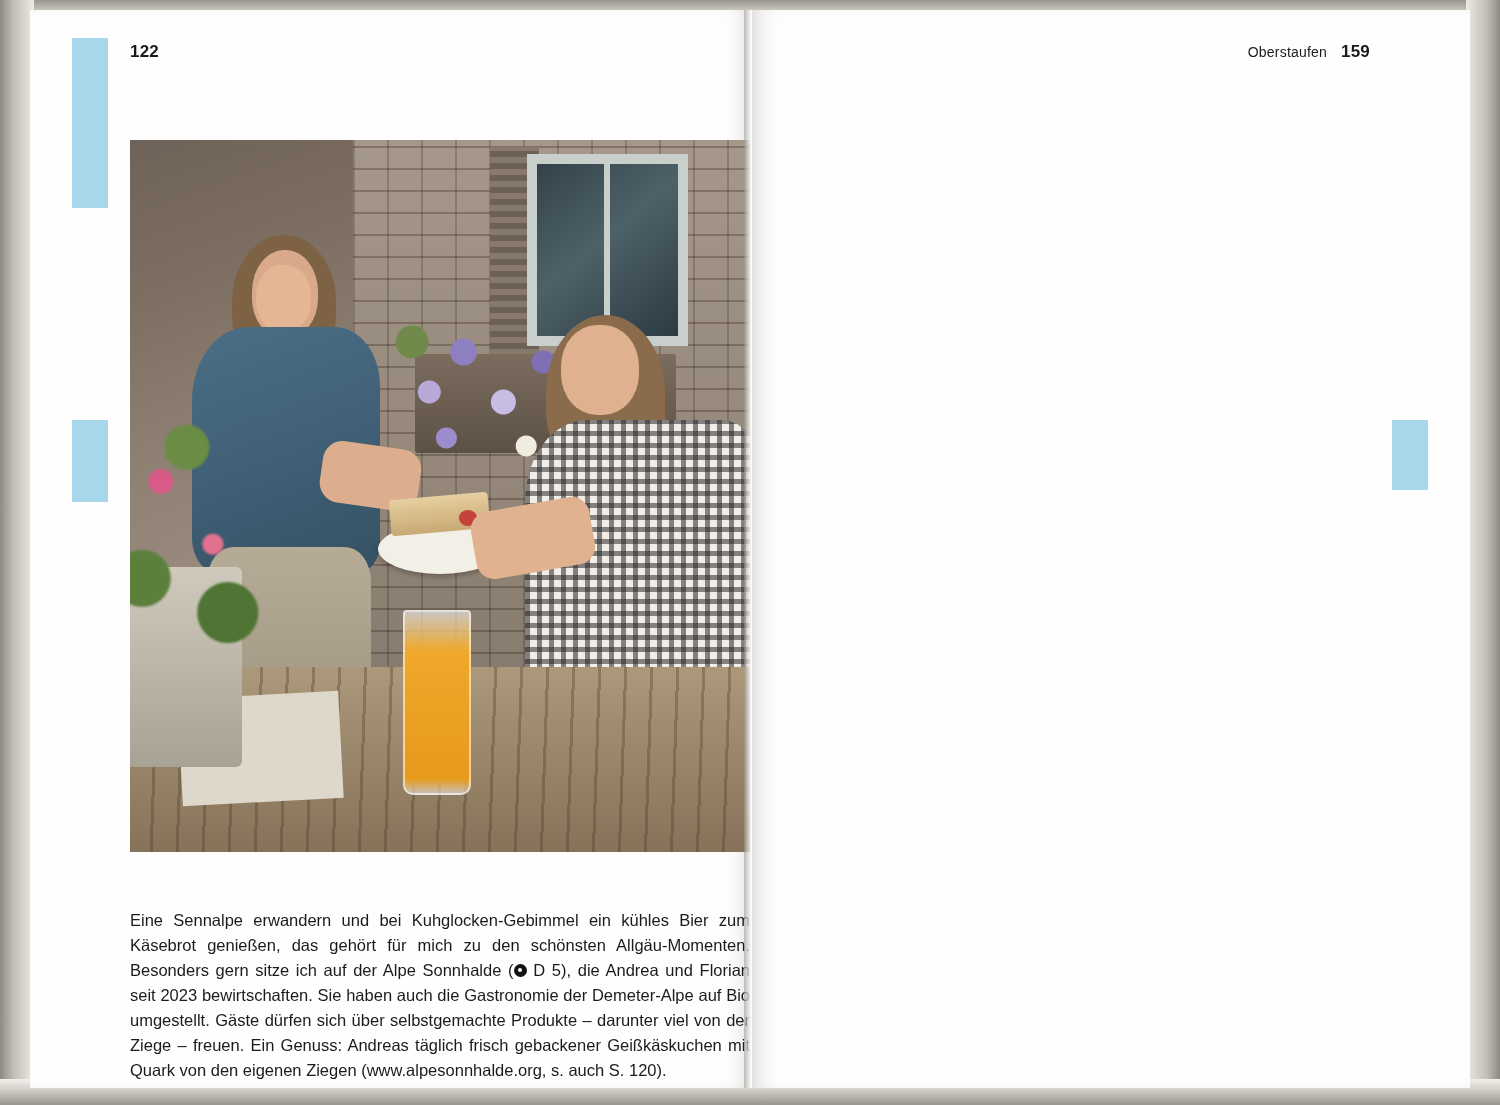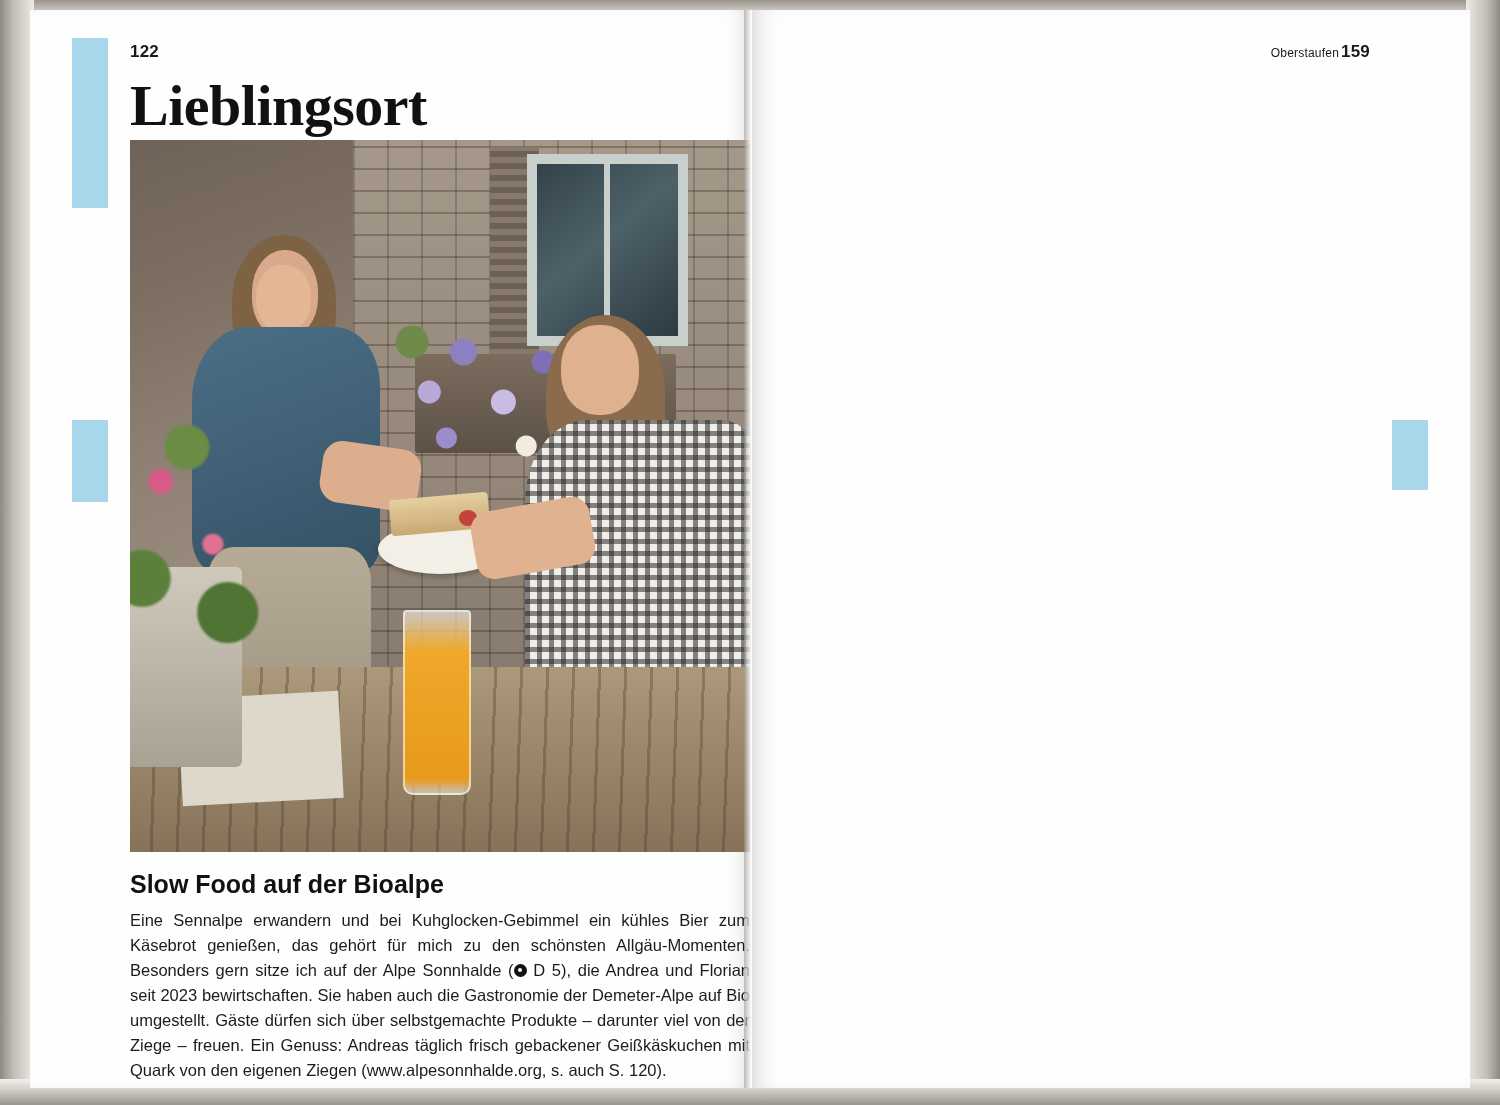--- a/index.html
+++ b/index.html
@@ -77,22 +77,22 @@
     position: absolute;
     font-size: 17px;
     font-weight: bold;
     color: #1a1a1a;
     letter-spacing: 0.2px;
   }
   .folio-left { left: 100px; top: 32px; }
   .folio-right { right: 100px; top: 32px; }
   .folio-right .chapter {
     font-weight: normal;
-    margin-right: 2px;
-    font-size: 12px;
+    margin-right: 14px;
+    font-size: 14px;
   }
 
   
   .lieblingsort-title {
     position: absolute;
     left: 100px;
     top: 62px;
     font-family: "Liberation Serif", serif;
     font-weight: bold;
     font-size: 58px;
@@ -295,21 +295,20 @@
   <div class="edge-right"></div>
   <div class="edge-bottom"></div>
 
   <div class="page page-left">
 
     <div class="tab tab-left-1"></div>
     <div class="tab tab-left-2"></div>
 
     <div class="folio folio-left">122</div>
 
-    <div class="lieblingsort-title">Lieblingsort</div>
 
     <div class="photo">
       <div class="sky"></div>
       <div class="shingles"></div>
       <div class="shutter"></div>
       <div class="window"></div>
       <div class="flowerbox"></div>
       <div class="flowers"></div>
       <div class="woman-left">
         <div class="hair"></div>
@@ -328,21 +327,20 @@
         <div class="blouse"></div>
         <div class="arm"></div>
       </div>
       <div class="table"></div>
       <div class="napkin"></div>
       <div class="glass"></div>
       <div class="pot"></div>
       <div class="greenery"></div>
     </div>
 
-    <div class="left-heading">Slow Food auf der Bioalpe</div>
 
     <div class="left-body">
       <span>Eine Sennalpe erwandern und bei Kuhglocken-Gebimmel ein kühles Bier zum Käsebrot genießen, das gehört für mich zu den schönsten Allgäu-Momenten. Besonders gern sitze ich auf der </span><b>Alpe Sonnhalde (</b><span class="pin"></span><b> D 5)</b><span>, die Andrea und Florian seit 2023 bewirtschaften. Sie haben auch die Gastronomie der Demeter-Alpe auf Bio umgestellt. Gäste dürfen sich über selbstgemachte Produkte – darunter viel von der Ziege – freuen. Ein Genuss: Andreas täglich frisch gebackener Geißkäskuchen mit Quark von den eigenen Ziegen (www.alpesonnhalde.org, s. auch S. 120).</span>
     </div>
   </div>
 
   <div class="gutter"></div>
 
   <div class="page page-right">
 

